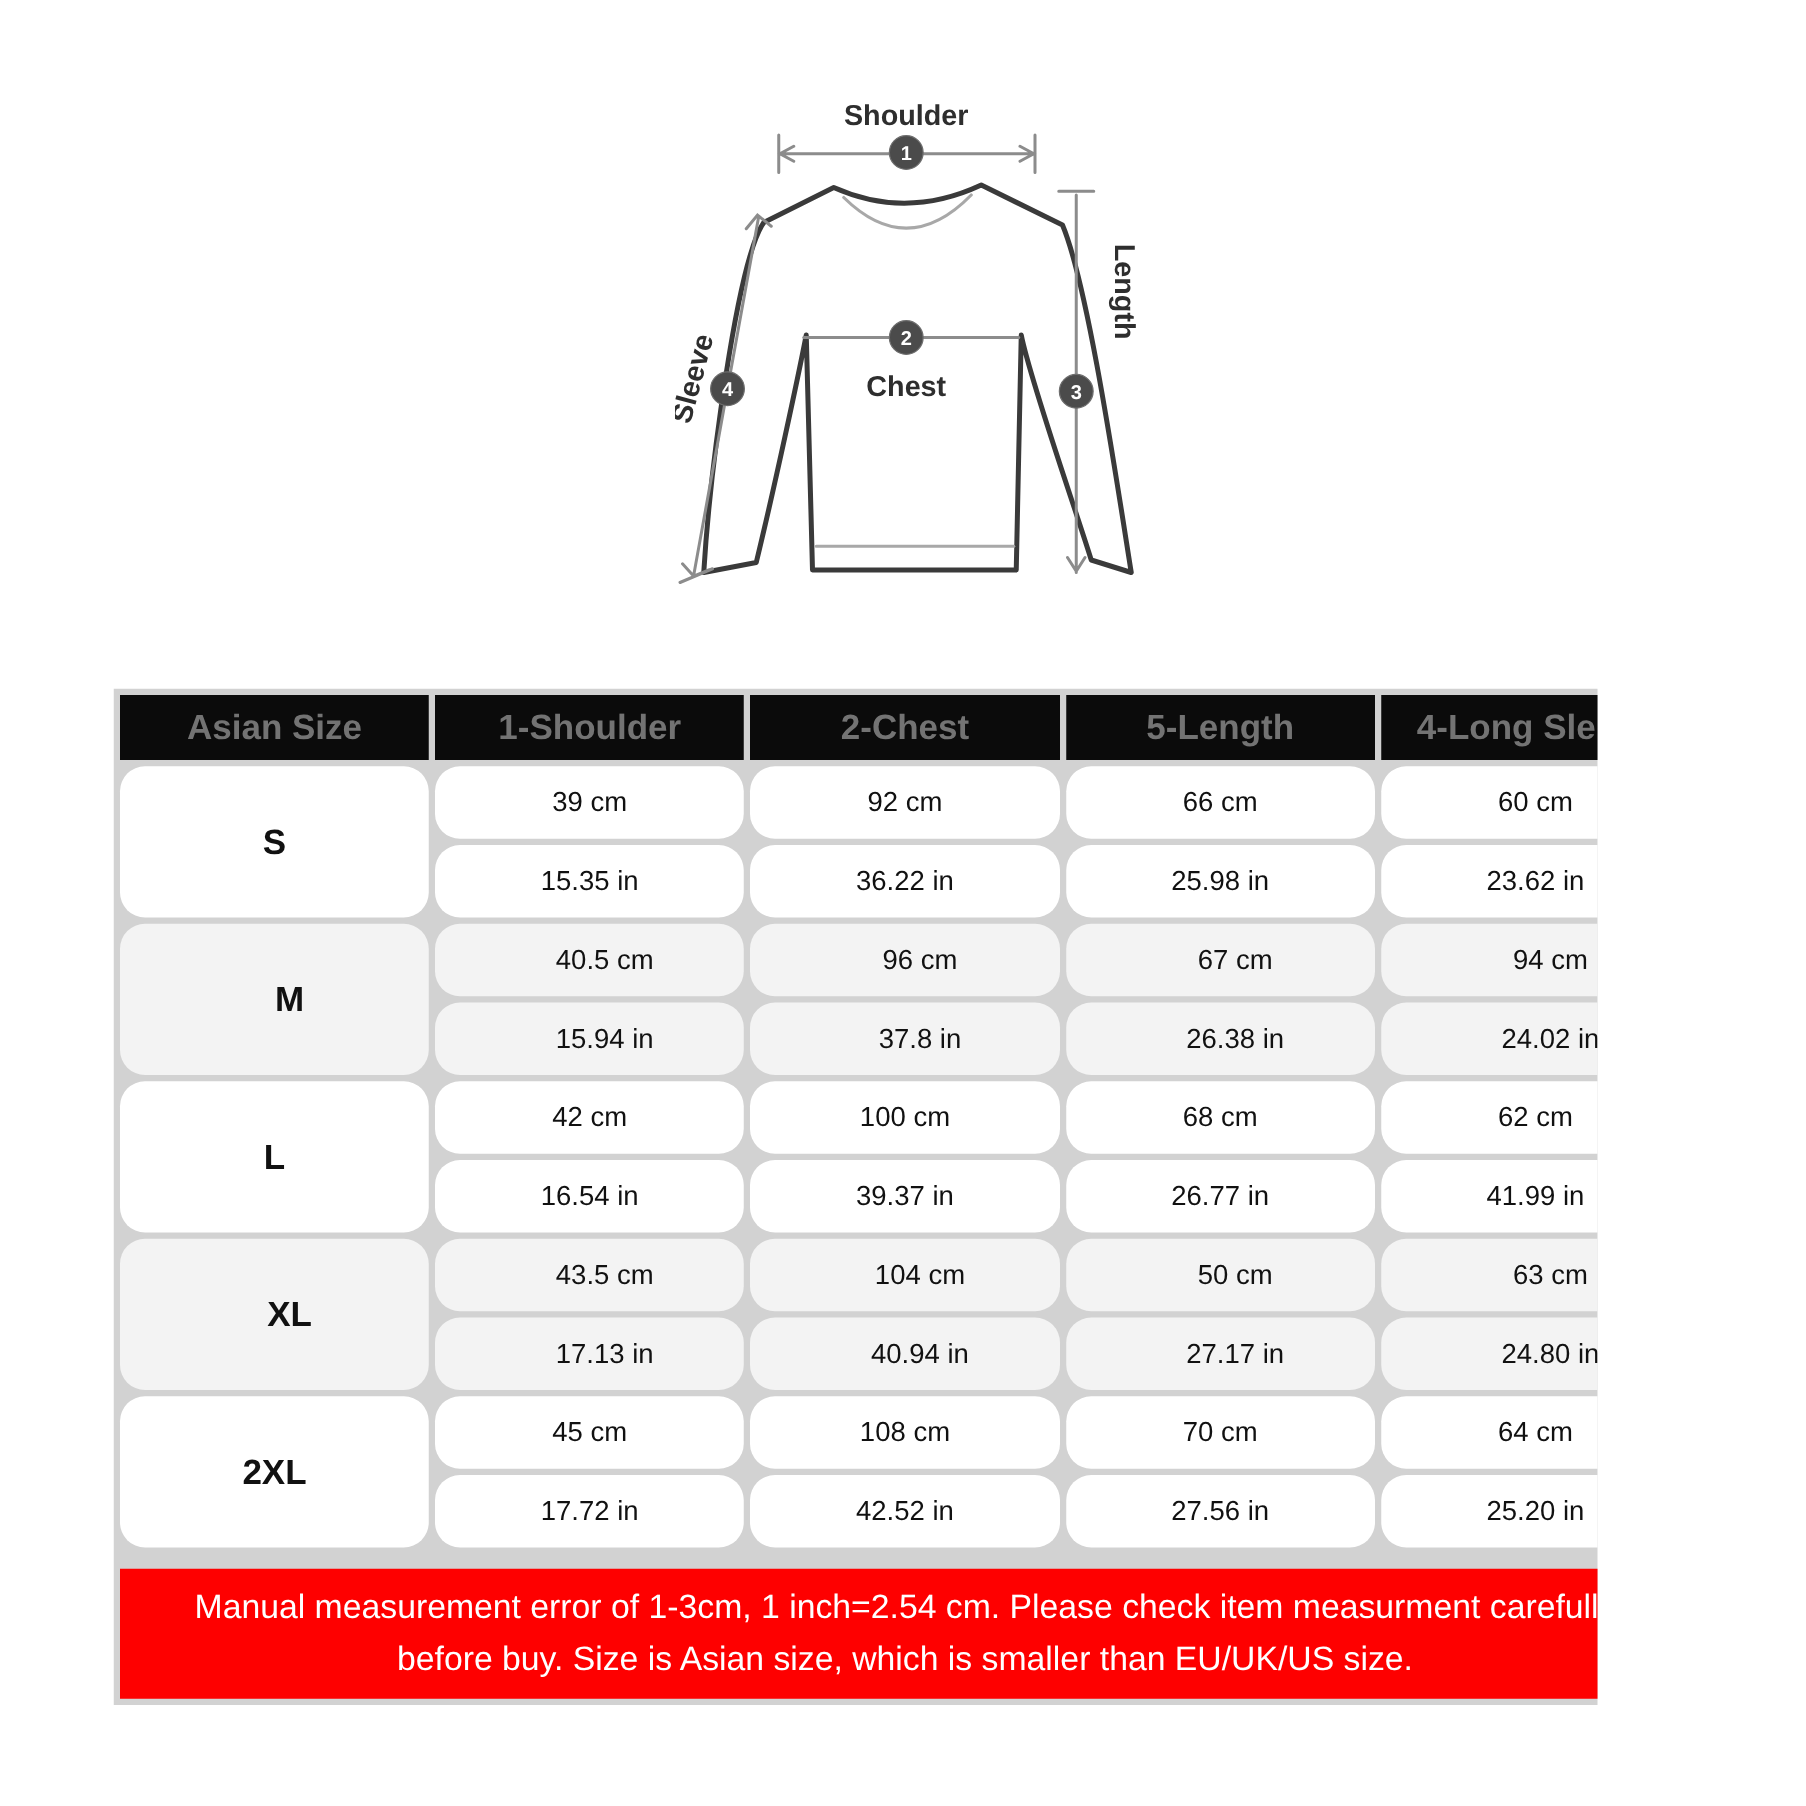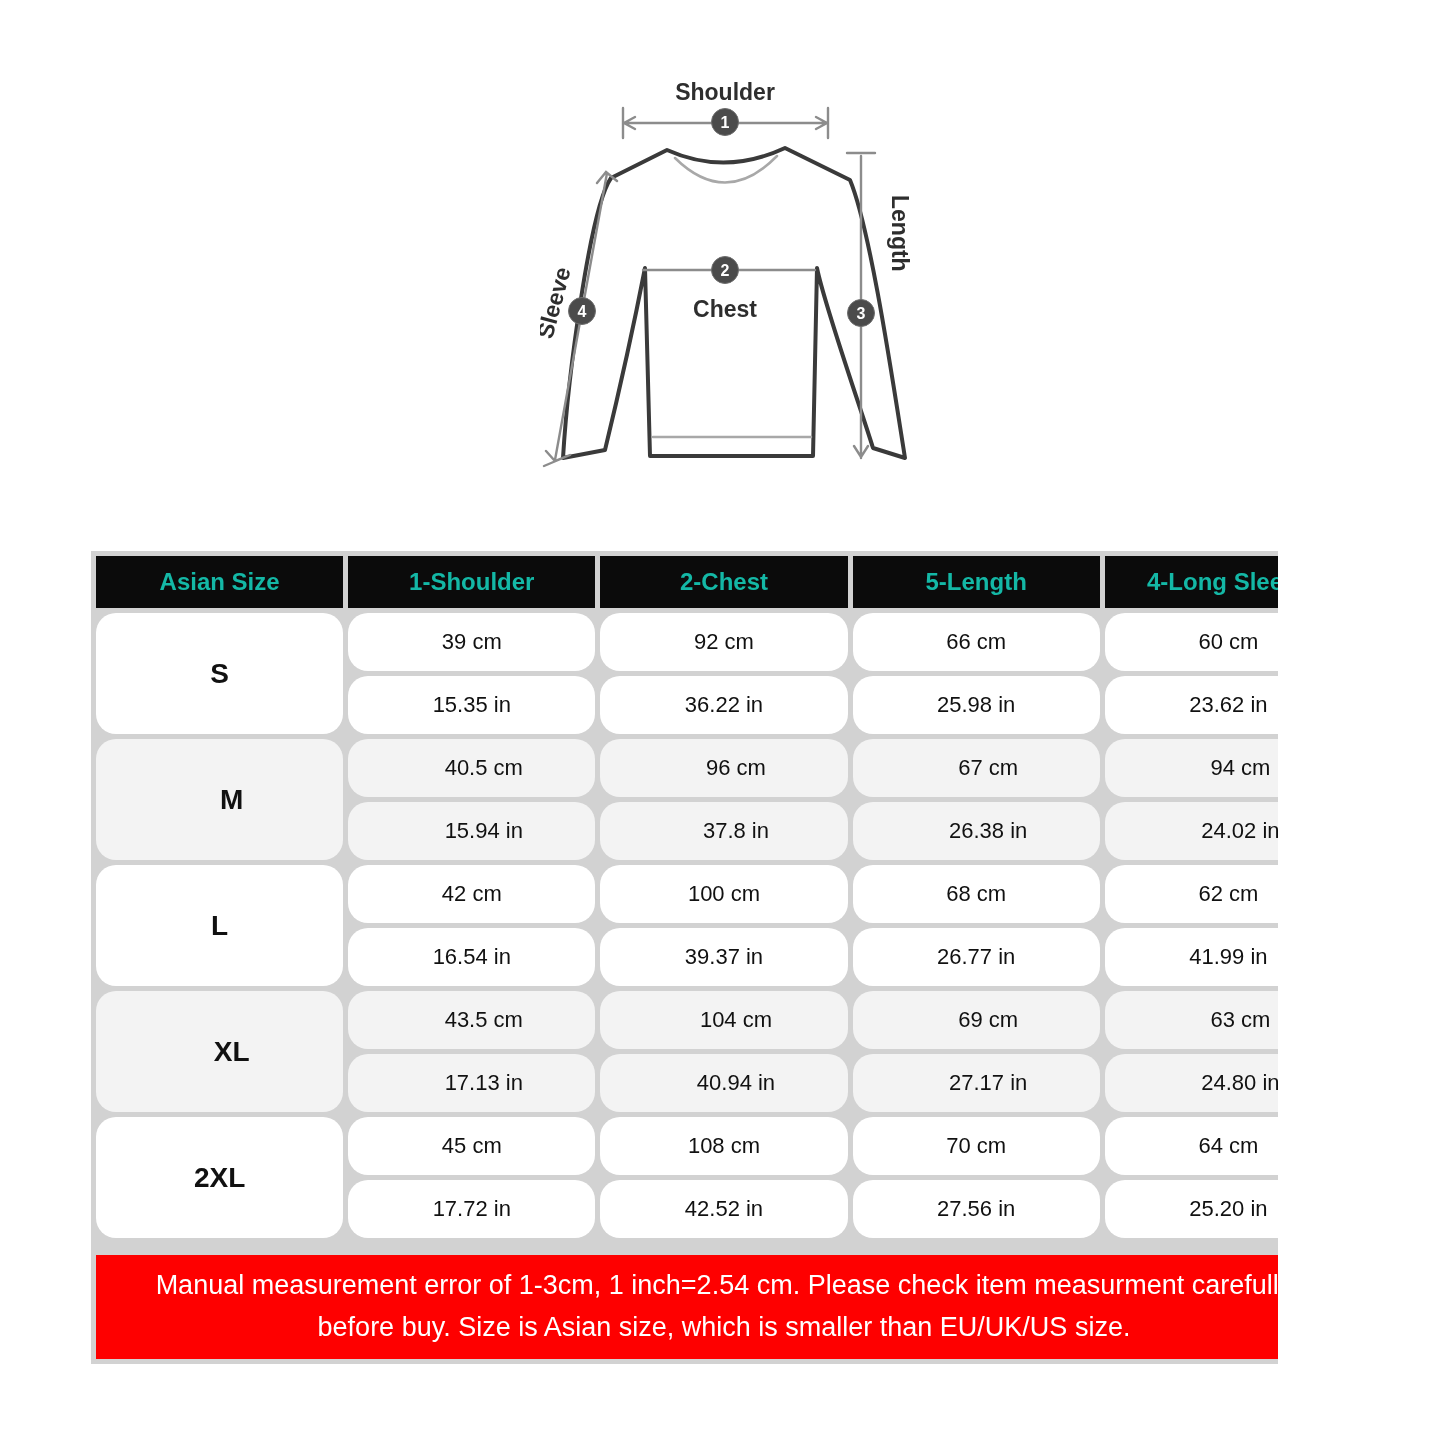--- a/index.html
+++ b/index.html
@@ -13,21 +13,21 @@
   .seam { fill:none; stroke:#a8a8a8; stroke-width:2.5; stroke-linecap:round; }
   .mline { fill:none; stroke:#8c8c8c; stroke-width:2.4; stroke-linecap:round; }
   .dlabel { font-family:"Liberation Sans", sans-serif; font-weight:bold; font-size:23px; fill:#2e2e2e; }
   .badge-circle { fill:#4b4b4b; stroke:#6e6e6e; stroke-width:1; }
   .badge-num { font-family:"Liberation Sans", sans-serif; font-weight:bold; font-size:16px; fill:#ffffff; text-anchor:middle; }
 
   
   .chart-wrap { position:absolute; left:91px; top:551px; width:1266px; background:#d2d2d2; }
   table.size-chart { width:100%; border-collapse:separate; border-spacing:5px; table-layout:fixed; }
   .size-chart th {
-    background:#0b0b0b; color:#14b8a6; font-weight:bold; font-size:24px;
+    background:#0b0b0b; color:#737373; font-weight:bold; font-size:28px;
     height:52px; text-align:center; vertical-align:middle;
   }
   .size-chart td {
     background:#ffffff; color:#111111; font-size:22px; height:58px;
     text-align:center; vertical-align:middle;border-radius:20px;
   }
   .size-chart tr.alt td { background:#f3f3f3;padding-left:24px; }
   .size-chart td.size-label { font-weight:bold; font-size:28px; }
 
   
@@ -142,21 +142,21 @@
         <td>16.54 in</td>
         <td>39.37 in</td>
         <td>26.77 in</td>
         <td>41.99 in</td>
       </tr>
 
       <tr class="alt">
         <td class="size-label" rowspan="2">XL</td>
         <td>43.5 cm</td>
         <td>104 cm</td>
-        <td>69 cm</td>
+        <td>50 cm</td>
         <td>63 cm</td>
       </tr>
       <tr class="alt">
         <td>17.13 in</td>
         <td>40.94 in</td>
         <td>27.17 in</td>
         <td>24.80 in</td>
       </tr>
 
       <tr>

